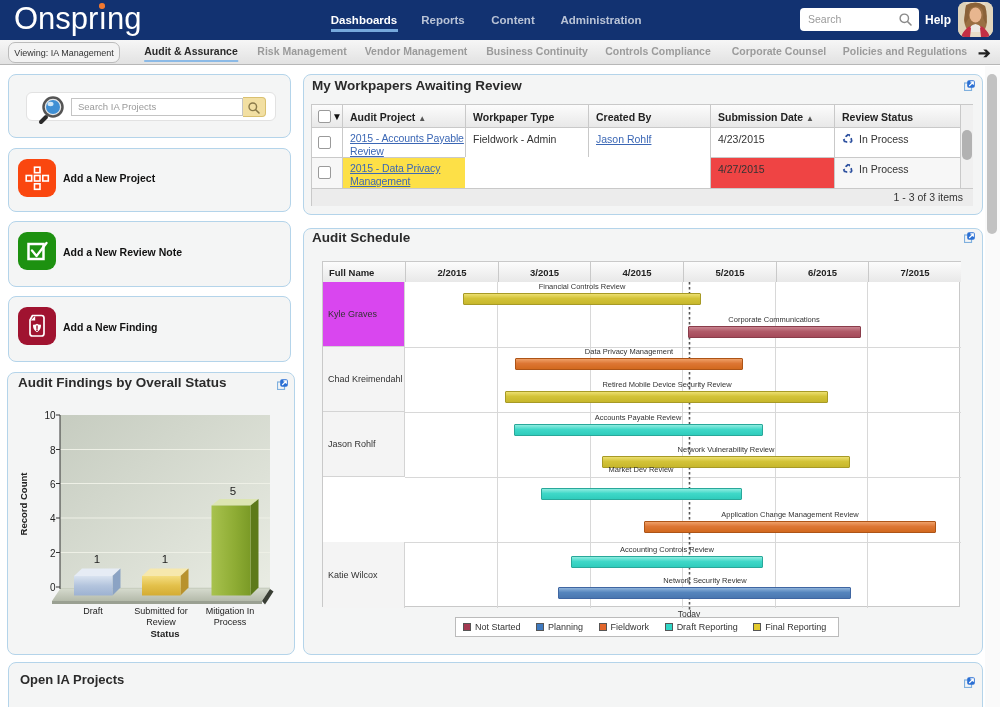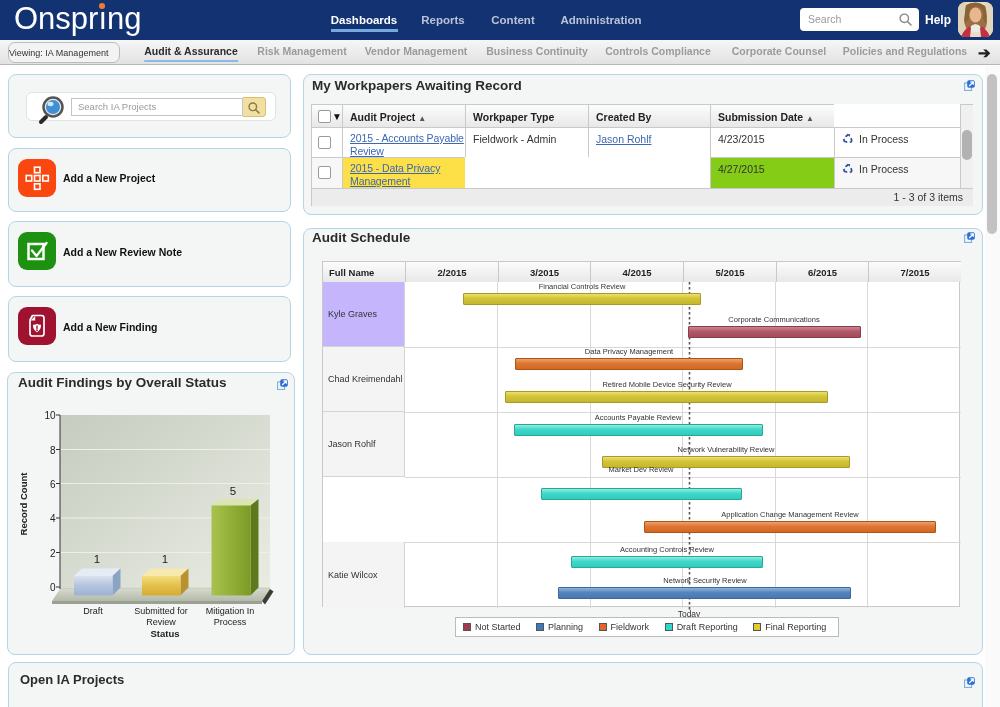--- a/index.html
+++ b/index.html
@@ -13,21 +13,21 @@
 .logo .idot:after{content:"";position:absolute;left:0.8px;top:2px;width:5.5px;height:5.5px;border-radius:50%;background:#f07830}
 .nav-item{position:absolute;top:14px;transform:translateX(-50%);font-size:11.5px;font-weight:bold;color:#b9c3d6;white-space:nowrap}
 .nav-item.active{color:#fff}
 .nav-underline{position:absolute;left:331px;top:29px;width:67px;height:3px;background:#76a9dc}
 .hsearch{position:absolute;left:800px;top:8px;width:119px;height:23px;background:#fff;border-radius:4px}
 .hsearch span{position:absolute;left:8px;top:5px;font-size:10.5px;color:#9a9a9a}
 .help{position:absolute;left:925px;top:13px;color:#fff;font-size:12px;font-weight:bold}
 .avatar{position:absolute;left:958px;top:2px;width:35px;height:35px;border-radius:8px;overflow:hidden}
 
 .tabbar{position:absolute;left:0;top:40px;width:1000px;height:25px;background:linear-gradient(#f6f6f6,#e2e2e2);border-bottom:1px solid #b7b7b7}
-.viewbox{position:absolute;left:8px;top:2px;width:112px;height:21px;background:#f3f3f3;border:1px solid #bbb;border-radius:7px;font-size:9px;color:#333;line-height:20px;white-space:nowrap}
+.viewbox{position:absolute;left:8px;top:2px;width:112px;height:21px;background:#f3f3f3;border:1px solid #bbb;border-radius:7px;font-size:9px;color:#333;text-align:center;line-height:20px;white-space:nowrap}
 .tab{position:absolute;top:5px;transform:translateX(-50%);font-size:10.5px;font-weight:bold;color:#9b9b9b;white-space:nowrap}
 .tab.active{color:#2b2b2b;border-bottom:2px solid #8cbae6;padding-bottom:3px}
 .tabarrow{position:absolute;left:978px;top:4px;font-size:15px;color:#222;font-weight:bold}
 
 .panel{position:absolute;background:#f4f5f5;border:1px solid #b4d4ea;border-radius:8px}
 .ptitle{position:absolute;font-size:13.5px;font-weight:bold;color:#2b2b2b;white-space:nowrap}
 .eicon{position:absolute;width:11px;height:11px}
 
 .aicon{position:absolute;left:9px;top:10px;width:38px;height:38px;border-radius:9px}
 .alabel{position:absolute;left:54px;font-size:10.5px;font-weight:bold;color:#111;white-space:nowrap}
@@ -239,53 +239,54 @@
     <text x="86" y="242">Draft</text>
     <text x="154" y="242">Submitted for</text>
       <text x="154" y="253">Review</text>
     <text x="223" y="242">Mitigation In</text>
       <text x="223" y="253">Process</text>
   </g>
   <text x="158" y="265" font-family="Liberation Sans,sans-serif" font-size="9.5" font-weight="bold" fill="#222" text-anchor="middle">Status</text>
 </svg>
 
 <div class="panel" style="left:303px;top:74px;width:680px;height:141px"></div>
-<div class="ptitle" style="left:312px;top:78px">My Workpapers Awaiting Record</div>
+<div class="ptitle" style="left:312px;top:78px">My Workpapers Awaiting Review</div>
 <svg class="eicon" style="left:964px;top:80px" viewBox="0 0 11 11">
     <rect x="0.5" y="3" width="7" height="7.5" fill="none" stroke="#7fb0de" stroke-width="1.2"></rect>
     <rect x="3.2" y="0.2" width="7.6" height="7.6" rx="1.8" fill="#2a6fd4"></rect>
     <path d="M5.2 6 L9.2 2 M6.4 1.9 H9.3 V4.8" fill="none" stroke="#fff" stroke-width="1.2"></path>
   </svg>
 <div class="wtable" style="left:311px;top:104px;width:662px;height:102px;border:1px solid #c9c9c9;border-left:none;border-top:none;background:#fff">
 
   <div class="cell hcell" style="left:0;top:0;width:31px;height:23px"><span class="cbx" style="margin:5px 0 0 6px"></span><span style="position:absolute;left:20px;top:6px;font-size:10px;color:#111">▼</span></div>
   <div class="cell hcell" style="left:31px;top:0;width:123px;height:23px;padding:6px 0 0 7px">Audit Project <span style="font-size:8px;color:#555">▲</span></div>
   <div class="cell hcell" style="left:154px;top:0;width:123px;height:23px;padding:6px 0 0 7px">Workpaper Type</div>
   <div class="cell hcell" style="left:277px;top:0;width:122px;height:23px;padding:6px 0 0 7px">Created By</div>
   <div class="cell hcell" style="left:399px;top:0;width:124px;height:23px;padding:6px 0 0 7px">Submission Date <span style="font-size:8px;color:#555">▲</span></div>
+  <div class="cell hcell" style="left:523px;top:0;width:126px;height:23px;padding:6px 0 0 7px">Review Status</div>
   <div class="cell" style="left:649px;top:0;width:13px;height:84px;background:#f0f0f0"></div>
   <div class="abs" style="left:650.5px;top:26px;width:10px;height:30px;background:#b2b2b2;border-radius:5px"></div>
 
   <div class="cell" style="left:0;top:23px;width:31px;height:30px"><span class="cbx" style="margin:8px 0 0 6px"></span></div>
   <div class="cell" style="left:31px;top:23px;width:123px;height:30px;padding:4px 0 0 7px;line-height:13px;letter-spacing:-0.1px"><a class="lnk" style="white-space:nowrap">2015 - Accounts Payable<br>Review</a></div>
   <div class="cell" style="left:154px;top:23px;width:123px;height:30px;padding:5px 0 0 7px;white-space:nowrap">Fieldwork - Admin</div>
   <div class="cell" style="left:277px;top:23px;width:122px;height:30px;padding:5px 0 0 7px"><a class="lnk">Jason Rohlf</a></div>
   <div class="cell" style="left:399px;top:23px;width:124px;height:30px;padding:5px 0 0 7px">4/23/2015</div>
   <div class="cell" style="left:523px;top:23px;width:126px;height:30px;padding:5px 0 0 7px">
     <svg style="vertical-align:-2px;margin-right:5px" width="12" height="12" viewBox="0 0 24 24">
         <g fill="#2b4f9e">
           <path d="M7 2 L15 2 L15 7 L11.8 4.8 L8.5 9 L5 7.5 L9.5 2.5 Z" transform="rotate(8 12 12)"></path>
           <path d="M7 2 L15 2 L15 7 L11.8 4.8 L8.5 9 L5 7.5 L9.5 2.5 Z" transform="rotate(128 12 12)"></path>
           <path d="M7 2 L15 2 L15 7 L11.8 4.8 L8.5 9 L5 7.5 L9.5 2.5 Z" transform="rotate(248 12 12)"></path>
         </g>
       </svg>In Process</div>
 
   <div class="cell" style="left:0;top:53px;width:31px;height:31px;background:#f7f7f7"><span class="cbx" style="margin:8px 0 0 6px"></span></div>
   <div class="cell" style="left:31px;top:53px;width:123px;height:31px;background:#fde047;padding:4px 0 0 7px;line-height:13px;letter-spacing:-0.1px"><a class="lnk" style="white-space:nowrap">2015 - Data Privacy<br>Management</a></div>
-  <div class="cell" style="left:399px;top:53px;width:124px;height:31px;background:#84cc16;padding:5px 0 0 7px">4/27/2015</div>
+  <div class="cell" style="left:399px;top:53px;width:124px;height:31px;background:#ef4444;padding:5px 0 0 7px">4/27/2015</div>
   <div class="cell" style="left:523px;top:53px;width:126px;height:31px;background:#f7f7f7;padding:5px 0 0 7px">
     <svg style="vertical-align:-2px;margin-right:5px" width="12" height="12" viewBox="0 0 24 24">
         <g fill="#2b4f9e">
           <path d="M7 2 L15 2 L15 7 L11.8 4.8 L8.5 9 L5 7.5 L9.5 2.5 Z" transform="rotate(8 12 12)"></path>
           <path d="M7 2 L15 2 L15 7 L11.8 4.8 L8.5 9 L5 7.5 L9.5 2.5 Z" transform="rotate(128 12 12)"></path>
           <path d="M7 2 L15 2 L15 7 L11.8 4.8 L8.5 9 L5 7.5 L9.5 2.5 Z" transform="rotate(248 12 12)"></path>
         </g>
       </svg>In Process</div>
 
   <div class="cell" style="left:0;top:84px;width:662px;height:18px;background:#ececec;text-align:right;padding:2px 10px 0 0">1 - 3 of 3 items</div>
@@ -301,21 +302,21 @@
 <div class="abs" style="left:322px;top:261px;width:638px;height:346px;border:1px solid #c9c9c9;background:#fff;font-size:9.5px;color:#333">
 
   <div class="cell hcell" style="left:-1px;top:-1px;width:83px;height:21px;padding:5px 0 0 6px;border-color:#c9c9c9">Full Name</div>
   <div class="cell hcell" style="left:82px;top:-1px;width:93px;height:21px;text-align:center;padding-top:5px">2/2015</div>
   <div class="cell hcell" style="left:175px;top:-1px;width:92px;height:21px;text-align:center;padding-top:5px">3/2015</div>
   <div class="cell hcell" style="left:267px;top:-1px;width:93px;height:21px;text-align:center;padding-top:5px">4/2015</div>
   <div class="cell hcell" style="left:360px;top:-1px;width:93px;height:21px;text-align:center;padding-top:5px">5/2015</div>
   <div class="cell hcell" style="left:453px;top:-1px;width:92px;height:21px;text-align:center;padding-top:5px">6/2015</div>
   <div class="cell hcell" style="left:545px;top:-1px;width:93px;height:21px;text-align:center;padding-top:5px">7/2015</div>
 
-  <div class="abs" style="left:0;top:20px;width:82px;height:65px;background:#c4b5fd;border-right:1px solid #d4d4d4;border-bottom:1px solid #d4d4d4;line-height:65px;padding-left:5px;font-size:9px;white-space:nowrap">Kyle Graves</div>
+  <div class="abs" style="left:0;top:20px;width:82px;height:65px;background:#d946ef;border-right:1px solid #d4d4d4;border-bottom:1px solid #d4d4d4;line-height:65px;padding-left:5px;font-size:9px;white-space:nowrap">Kyle Graves</div>
   <div class="abs" style="left:0;top:85px;width:82px;height:65px;background:#f4f4f4;border-right:1px solid #d4d4d4;border-bottom:1px solid #d4d4d4;line-height:65px;padding-left:5px;font-size:9px;white-space:nowrap">Chad Kreimendahl</div>
   <div class="abs" style="left:0;top:150px;width:82px;height:65px;background:#f4f4f4;border-right:1px solid #d4d4d4;border-bottom:1px solid #d4d4d4;line-height:65px;padding-left:5px;font-size:9px;white-space:nowrap">Jason Rohlf</div>
   <div class="abs" style="left:0;top:280px;width:82px;height:66px;background:#f4f4f4;border-right:1px solid #d4d4d4;line-height:66px;padding-left:5px;font-size:9px;white-space:nowrap">Katie Wilcox</div>
 
   <div class="abs" style="left:174px;top:20px;width:1px;height:326px;background:#d8d8d8"></div>
   <div class="abs" style="left:267px;top:20px;width:1px;height:326px;background:#d8d8d8"></div>
   <div class="abs" style="left:359px;top:20px;width:1px;height:326px;background:#d8d8d8"></div>
   <div class="abs" style="left:452px;top:20px;width:1px;height:326px;background:#d8d8d8"></div>
   <div class="abs" style="left:544px;top:20px;width:1px;height:326px;background:#d8d8d8"></div>
 

